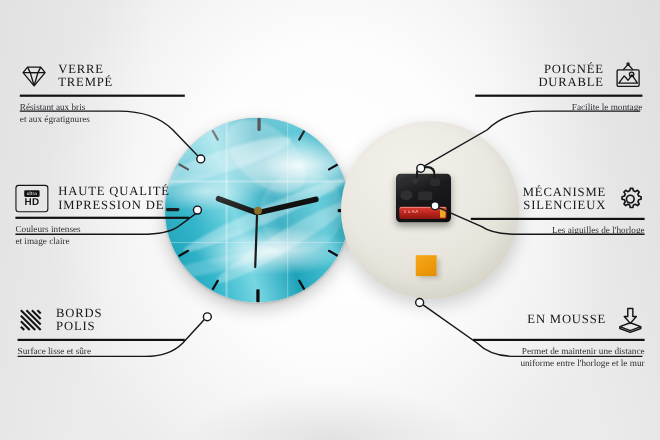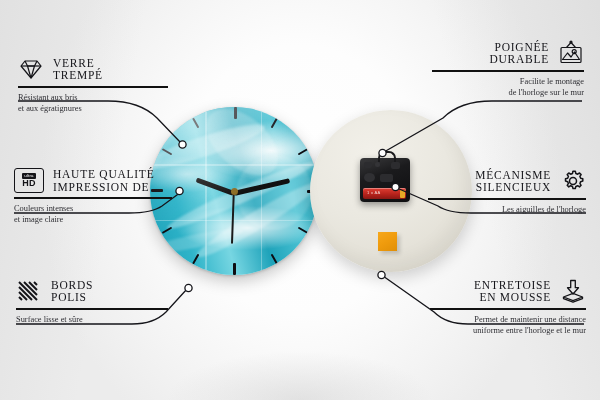--- a/index.html
+++ b/index.html
@@ -134,21 +134,21 @@
   .hd-badge .ultra{
     font-size:4.4px;letter-spacing:.2px;line-height:1;background:#141418;color:#fff;
     padding:.6px 2px;border-radius:1px;margin-bottom:.5px;
   }
   .hd-badge .hd{font-size:9px;font-weight:700;line-height:1;letter-spacing:.2px;}
 
   
   #f-verre   {left:18px; top:56px;  width:150px;}
   #f-hd      {left:14px; top:168px; width:158px;}
   #f-bords   {left:16px; top:278px; width:152px;}
-  #f-poignee {left:432px;top:40px;  width:152px;}
+  #f-poignee {left:432px;top:56px;  width:152px;}
   #f-meca    {left:428px;top:168px; width:158px;}
   #f-entre   {left:430px;top:278px; width:156px;}
 </style>
 </head>
 <body>
 
 <div class="stage">
   <div class="bg-sheen"></div>
 
   <div class="clock-front">
@@ -329,21 +329,20 @@
           <rect x="3" y="7.5" width="20" height="15" rx="1"></rect>
           <path d="M4.5 19.5 L9.5 13 L13 17 L16.5 12 L21.5 19.5 Z" fill="none"></path>
           <circle cx="16.2" cy="11.6" r="2"></circle>
         </g>
           </svg>
       </span>
     </div>
     <div class="rule"></div>
     <div class="sub">
       <div>Facilite le montage</div>
-      <div>de l'horloge sur le mur</div>
     </div>
   </div>
 
   <div class="feat right" id="f-meca">
     <div class="head">
       <span class="titles">
         <div class="t">MÉCANISME</div>
         <div class="t">SILENCIEUX</div>
       </span>
       <span class="ic">
@@ -357,21 +356,20 @@
     </div>
     <div class="rule"></div>
     <div class="sub">
       <div>Les aiguilles de l'horloge</div>
     </div>
   </div>
 
   <div class="feat right" id="f-entre">
     <div class="head">
       <span class="titles">
-        <div class="t">ENTRETOISE</div>
         <div class="t">EN MOUSSE</div>
       </span>
       <span class="ic">
         <svg viewBox="0 0 26 26">
             <g fill="none" stroke="#141418" stroke-width="1.3" stroke-linejoin="round">
           <path d="M10.7 2.5 h4.6 v7.2 h3.2 L13 16 L7.5 9.7 h3.2 Z"></path>
           <path d="M13 15.4 L22.5 19 L13 22.6 L3.5 19 Z"></path>
           <path d="M3.5 19 v1.6 L13 24.2 L22.5 20.6 V19"></path>
         </g>
           </svg>

